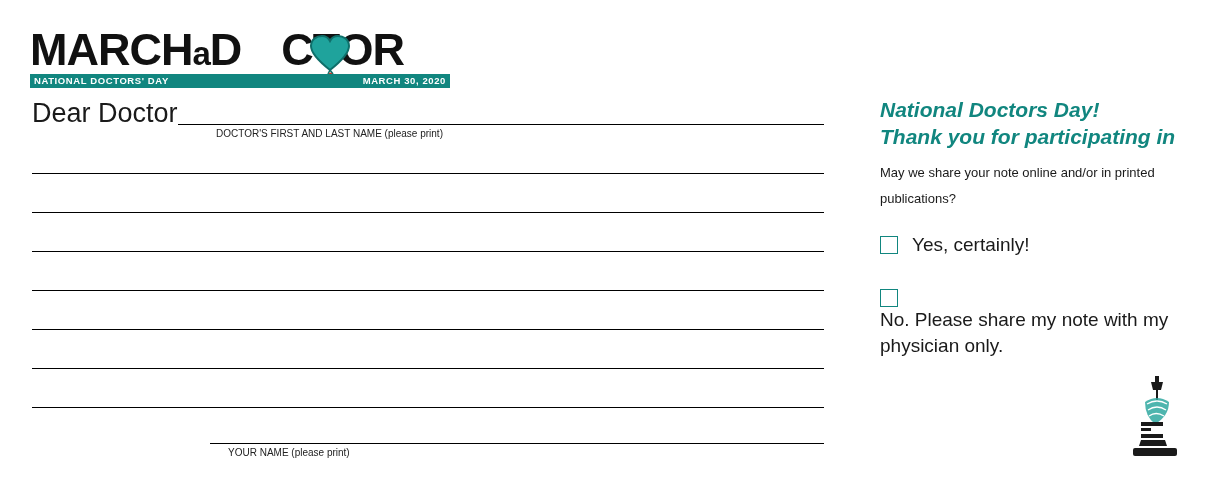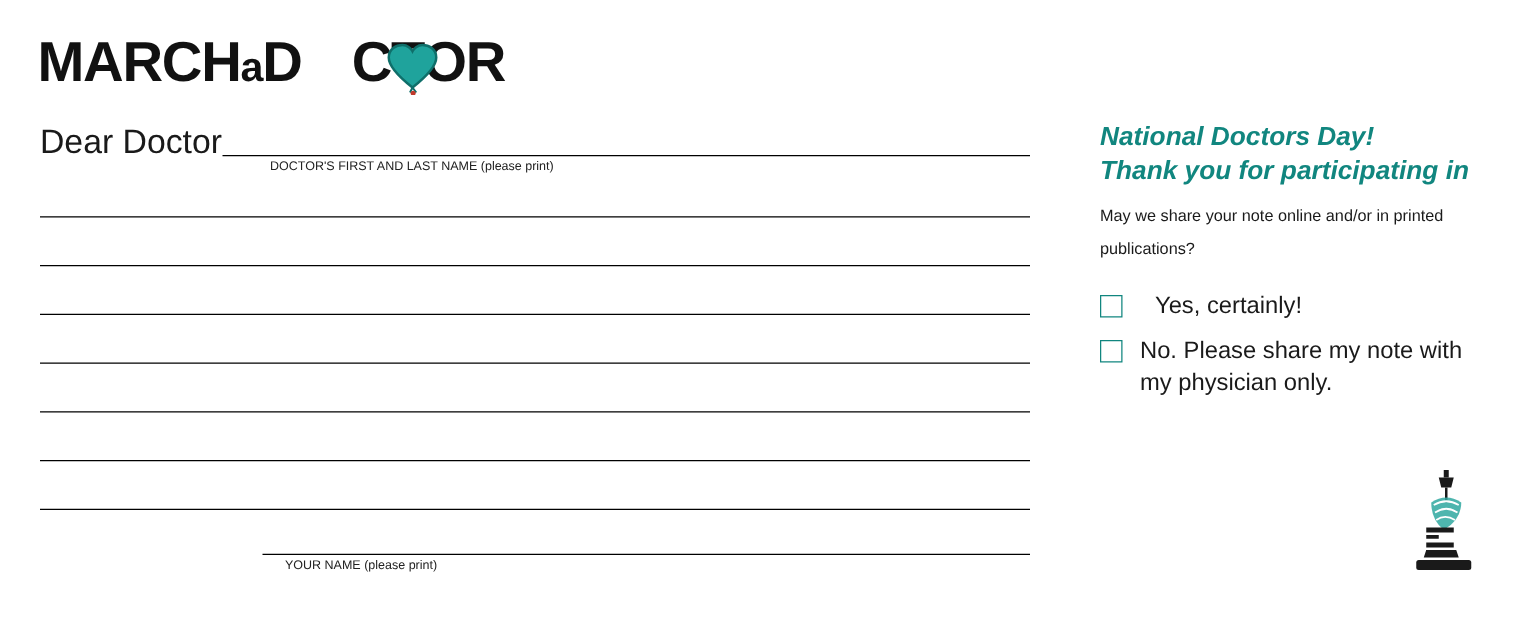--- a/index.html
+++ b/index.html
@@ -126,22 +126,22 @@
     line-height: 26px;
     color: #1a1a1a;
   }
   .choice {
     position: absolute;
     left: 880px;
     width: 300px;
     display: flex;
     align-items: flex-start;
   }
-  .choice.one { top: 232px; gap: 12px; }
-  .choice.two { top: 268px; }
+  .choice.one { top: 232px; }
+  .choice.two { top: 285px; flex-direction: column; }
   .checkbox {
     width: 16px;
     height: 16px;
     border: 1.5px solid #11867f;
     margin-top: 4px;
     margin-right: 14px;
     flex: 0 0 auto;
     background: #ffffff;
   }
   .choice-label {
@@ -170,20 +170,24 @@
   </div>
 
   <div class="heart">
     <svg width="44" height="42" viewBox="0 0 44 42">
       <path d="M22 36 C8 25, 3 17, 3 12 C3 5, 9 2, 14 2 C18 2, 21 5, 22 7 C23 5, 26 2, 30 2 C35 2, 41 5, 41 12 C41 17, 36 25, 22 36 Z" fill="#1fa39c" stroke="#0f6f6a" stroke-width="2"></path>
       <path d="M22 36 L20 40 M22 36 L25 40" stroke="#0f6f6a" stroke-width="1.6" fill="none"></path>
       <circle cx="22.5" cy="40.5" r="2" fill="#c0392b"></circle>
     </svg>
   </div>
 
+  <div class="logo-bar">
+    <div class="logo-bar-left">NATIONAL DOCTORS' DAY</div>
+    <div class="logo-bar-right">MARCH 30, 2020</div>
+  </div>
 </div>
 
 <div class="dear-doctor">Dear Doctor</div>
 
 <div class="rule" style="left:178px; top:124px; width:646px;"></div>
 <div class="caption" style="left:216px; top:128px;">DOCTOR'S FIRST AND LAST NAME (please print)</div>
 
 <div class="rule" style="left:32px; top:173px; width:792px;"></div>
 <div class="rule" style="left:32px; top:212px; width:792px;"></div>
 <div class="rule" style="left:32px; top:251px; width:792px;"></div>

